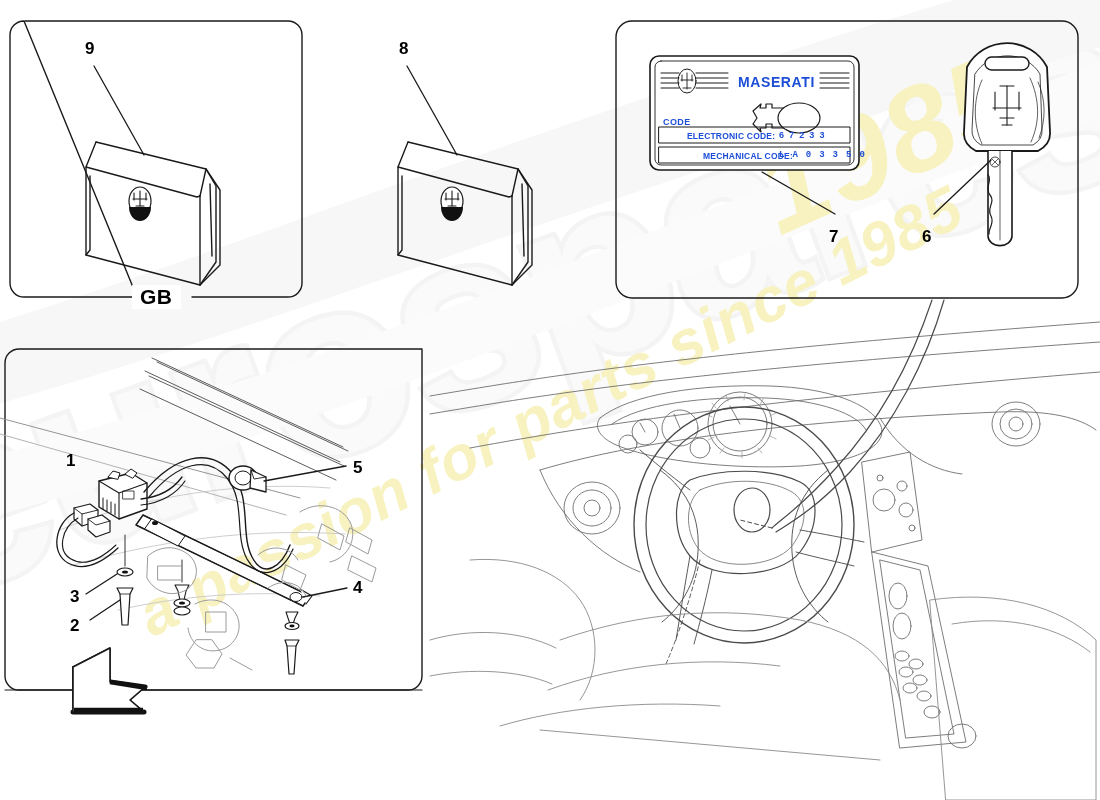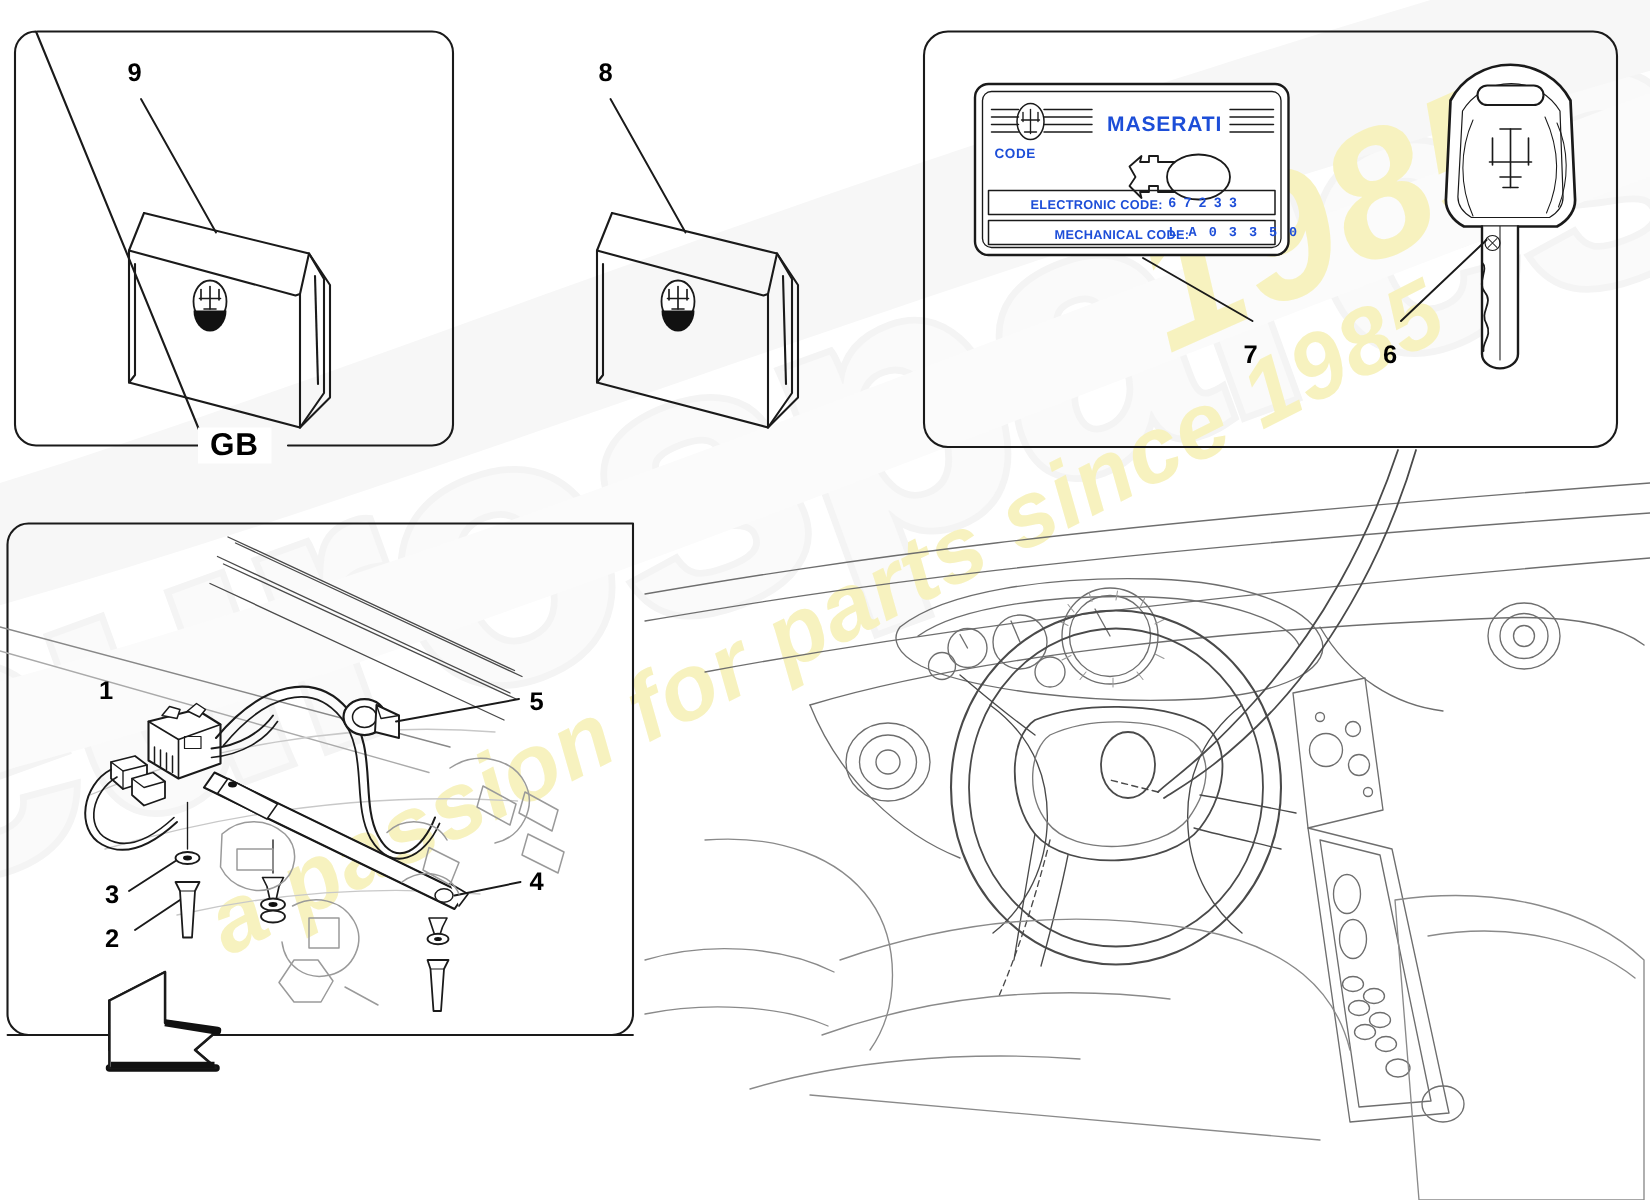--- a/index.html
+++ b/index.html
@@ -442,21 +442,21 @@
     <div class="callout" style="left:922px; top:228px;">6</div>
     <div class="callout" style="left:66px;  top:452px;">1</div>
     <div class="callout" style="left:70px;  top:588px;">3</div>
     <div class="callout" style="left:70px;  top:617px;">2</div>
     <div class="callout" style="left:353px; top:579px;">4</div>
     <div class="callout" style="left:353px; top:459px;">5</div>
 
     <div class="gb-label" style="left:132px; top:297px; transform:translateY(-50%);">GB</div>
 
     <div class="card-text" id="t-brand" style="left:738px; top:74px;">MASERATI</div>
-    <div class="card-text" id="t-code" style="left:663px; top:97px;">CODE</div>
+    <div class="card-text" id="t-code" style="left:663px; top:117px;">CODE</div>
 
     <div class="card-text row-lbl" style="left:665px; top:131px;">ELECTRONIC CODE:</div>
     <div class="card-text row-val" style="left:779px; top:130px;">6 7 2 3 3</div>
 
     <div class="card-text row-lbl" style="left:665px; top:151px;padding-left:16px;">MECHANICAL CODE:</div>
     <div class="card-text row-val" style="left:779px; top:150px;font-family:Liberation Mono, monospace;">L A 0 3 3 5 0</div>
   </div>
 
 </div>
 

